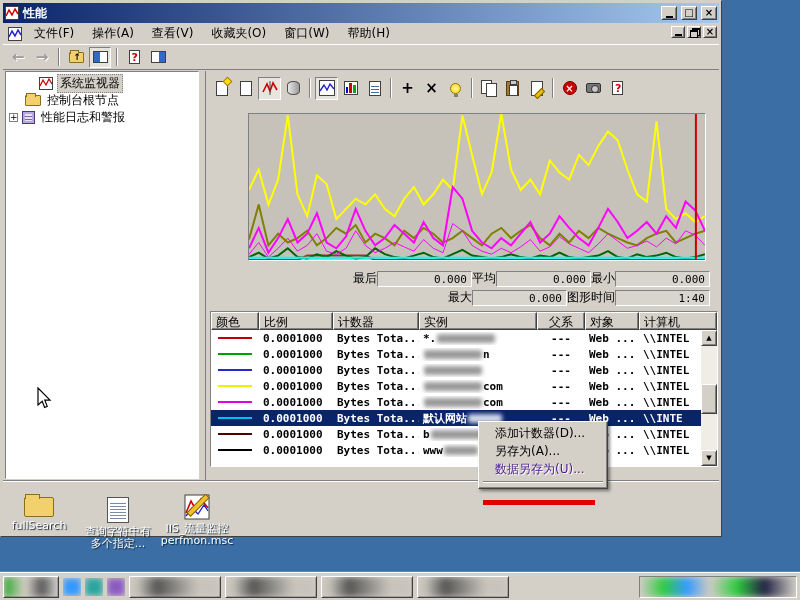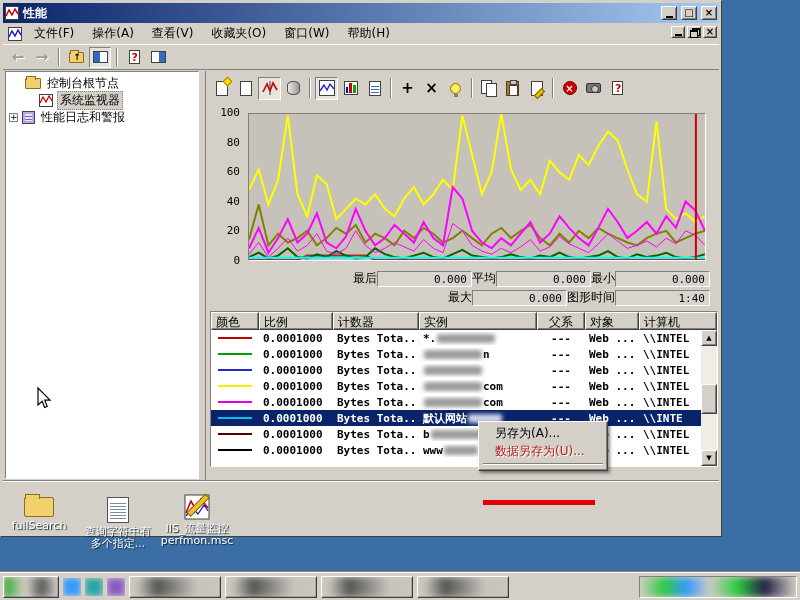--- a/index.html
+++ b/index.html
@@ -121,21 +121,21 @@
   .sb-thumb { position:absolute; left:0; top:54px; width:16px; height:30px; }
 
   #status-strip { position:absolute; left:2px; right:2px; top:479px; height:14px;
                   border-top:1px solid #808080; box-shadow:0 1px 0 #fff inset; }
 
   
   #ctx { position:absolute; left:478px; top:421px; width:130px; background:#D4D0C8;
          border:1px solid; border-color:#fff #404040 #404040 #fff; box-shadow:inset -1px -1px 0 #808080, 2px 2px 3px rgba(0,0,0,.45);
          padding:2px; z-index:20; }
   .ctx-item { height:18px; line-height:18px; padding-left:14px; font-size:12px; white-space:nowrap; }
-  .ctx-item.disabled { color:#b91c1c; text-shadow:1px 1px 0 #fff; }
+  .ctx-item.disabled { color:#4c1d95; text-shadow:1px 1px 0 #fff; }
   .ctx-sep { height:0; border-top:1px solid #808080; border-bottom:1px solid #fff; margin:3px 2px; }
   #annotation-underline { position:absolute; left:483px; top:500px; width:112px; height:5px; background:#E00000; z-index:21; }
 
   
   .dicon { position:absolute; width:78px; display:flex; flex-direction:column; align-items:center; gap:3px; color:#fff; text-align:center; }
   .dicon .lbl { font-size:11px; line-height:12px; text-shadow:1px 1px 1px #123; }
   .big-folder { width:30px; height:20px; background:#F2D06B; border:1px solid #8a6d1d; border-radius:2px; position:relative; }
   .big-folder::before { content:""; position:absolute; top:-4px; left:0; width:13px; height:4px; background:#F2D06B; border:1px solid #8a6d1d; border-bottom:none; }
   .big-doc { width:22px; height:26px; background:#fff; border:1px solid #555; position:relative; }
   .big-doc::before { content:""; position:absolute; inset:3px 2px; background:repeating-linear-gradient(#fff 0 2px,#7a8aa5 2px 3px); }
@@ -217,33 +217,33 @@
           <span class="q">?</span>
         </span>
       </span>
     <span class="nav-btn">
         <span class="win-split right"></span>
       </span>
   </div>
 
   <div id="tree-panel">
     <div class="tree-row">
-      <span class="tree-indent"></span>
-      <span class="folder16"></span>
-      <span class="tree-label">控制台根节点</span>
-    </div>
-    <div class="tree-row">
       <span class="tree-indent" style="margin-left:14px"></span>
       <svg width="14" height="13" viewBox="0 0 14 13">
           <rect x="0.5" y="0.5" width="13" height="12" fill="#fff" stroke="#404040"></rect>
           <polyline points="1,9 4,3 7,8 10,2 13,7" fill="none" stroke="#CC0000" stroke-width="1.3"></polyline>
         </svg>
       <span class="tree-label sel">系统监视器</span>
     </div>
     <div class="tree-row">
+      <span class="tree-indent"></span>
+      <span class="folder16"></span>
+      <span class="tree-label">控制台根节点</span>
+    </div>
+    <div class="tree-row">
       <span class="expander">+</span>
       <span class="logs-ic"></span>
       <span class="tree-label">性能日志和警报</span>
     </div>
   </div>
 
   <div id="right-panel">
 
     <div class="ptoolbar">
       <span class="pt-btn">
@@ -308,28 +308,20 @@
           <span class="icn-cam"></span>
         </span>
       <span class="pt-btn">
           <span class="page-ic">
             <span class="q">?</span>
           </span>
         </span>
     </div>
 
     <div class="chart-area">
-      <div class="ylabels">
-        <span style="top:-7px">100</span>
-        <span style="top:23px">80</span>
-        <span style="top:52px">60</span>
-        <span style="top:82px">40</span>
-        <span style="top:111px">20</span>
-        <span style="top:141px">0</span>
-      </div>
       <div id="plot">
         <svg id="chart-svg" width="456" height="146" viewBox="0 0 456 146" preserveAspectRatio="none">
             <polyline points="0.0,146.0 9.7,146.0 19.4,146.0 29.1,146.0 38.8,146.0 48.5,146.0 58.2,141.6 67.9,141.6 77.6,141.6 87.3,141.6 97.0,141.6 106.7,141.6 116.4,141.6 126.1,146.0 135.8,146.0 145.5,146.0 155.2,146.0 164.9,146.0 174.6,146.0 184.3,146.0 194.0,146.0 203.7,146.0 213.4,146.0 223.1,146.0 232.9,146.0 242.6,146.0 252.3,146.0 262.0,146.0 271.7,146.0 281.4,146.0 291.1,146.0 300.8,146.0 310.5,146.0 320.2,146.0 329.9,146.0 339.6,146.0 349.3,146.0 359.0,146.0 368.7,146.0 378.4,146.0 388.1,146.0 397.8,146.0 407.5,146.0 417.2,146.0 426.9,146.0 436.6,146.0 446.3,146.0 456.0,146.0" fill="none" stroke="#A03020" stroke-width="2"></polyline>
             <polyline points="0.0,143.1 9.7,138.7 19.4,144.5 29.1,141.6 38.8,134.3 48.5,143.1 58.2,144.5 67.9,140.2 77.6,143.1 87.3,137.2 97.0,141.6 106.7,144.5 116.4,143.1 126.1,134.3 135.8,140.2 145.5,143.1 155.2,144.5 164.9,141.6 174.6,138.7 184.3,143.1 194.0,144.5 203.7,140.2 213.4,135.8 223.1,141.6 232.9,143.1 242.6,144.5 252.3,143.1 262.0,140.2 271.7,143.1 281.4,144.5 291.1,141.6 300.8,143.1 310.5,138.7 320.2,143.1 329.9,144.5 339.6,143.1 349.3,141.6 359.0,137.2 368.7,143.1 378.4,144.5 388.1,140.2 397.8,143.1 407.5,141.6 417.2,138.7 426.9,143.1 436.6,144.5 446.3,143.1 456.0,140.2" fill="none" stroke="#006400" stroke-width="2"></polyline>
             <polyline points="0.0,125.6 9.7,90.5 19.4,131.4 29.1,119.7 38.8,128.5 48.5,124.1 58.2,116.8 67.9,131.4 77.6,124.1 87.3,113.9 97.0,119.7 106.7,111.0 116.4,128.5 126.1,119.7 135.8,124.1 145.5,131.4 155.2,116.8 164.9,124.1 174.6,113.9 184.3,119.7 194.0,128.5 203.7,124.1 213.4,116.8 223.1,124.1 232.9,131.4 242.6,119.7 252.3,113.9 262.0,124.1 271.7,116.8 281.4,111.0 291.1,124.1 300.8,131.4 310.5,119.7 320.2,128.5 329.9,116.8 339.6,124.1 349.3,113.9 359.0,119.7 368.7,124.1 378.4,128.5 388.1,131.4 397.8,124.1 407.5,119.7 417.2,116.8 426.9,128.5 436.6,124.1 446.3,119.7 456.0,116.8" fill="none" stroke="#808000" stroke-width="2"></polyline>
             <polyline points="0.0,140.2 9.7,128.5 19.4,143.1 29.1,134.3 38.8,124.1 48.5,137.2 58.2,131.4 67.9,119.7 77.6,137.2 87.3,140.2 97.0,134.3 106.7,116.8 116.4,131.4 126.1,138.7 135.8,134.3 145.5,128.5 155.2,132.9 164.9,137.2 174.6,125.6 184.3,134.3 194.0,138.7 203.7,109.5 213.4,116.8 223.1,131.4 232.9,137.2 242.6,140.2 252.3,134.3 262.0,138.7 271.7,132.9 281.4,125.6 291.1,137.2 300.8,132.9 310.5,122.6 320.2,129.9 329.9,134.3 339.6,138.7 349.3,129.9 359.0,119.7 368.7,127.0 378.4,134.3 388.1,131.4 397.8,127.0 407.5,132.9 417.2,124.1 426.9,129.9 436.6,116.8 446.3,121.2 456.0,131.4" fill="none" stroke="#FF00FF" stroke-width="1"></polyline>
             <polyline points="0.0,75.9 9.7,55.5 19.4,90.5 29.1,65.7 38.8,1.5 48.5,80.3 58.2,102.2 67.9,61.3 77.6,70.1 87.3,105.1 97.0,94.9 106.7,84.7 116.4,90.5 126.1,80.3 135.8,94.9 145.5,102.2 155.2,84.7 164.9,73.0 174.6,90.5 184.3,80.3 194.0,65.7 203.7,75.9 213.4,1.5 223.1,40.9 232.9,80.3 242.6,58.4 252.3,0.0 262.0,55.5 271.7,75.9 281.4,65.7 291.1,80.3 300.8,46.7 310.5,58.4 320.2,65.7 329.9,40.9 339.6,51.1 349.3,32.1 359.0,17.5 368.7,26.3 378.4,55.5 388.1,80.3 397.8,87.6 407.5,7.3 417.2,94.9 426.9,105.1 436.6,99.3 446.3,108.0 456.0,102.2" fill="none" stroke="#FFFF00" stroke-width="2"></polyline>
             <polyline points="0.0,134.3 9.7,113.9 19.4,138.7 29.1,124.1 38.8,105.1 48.5,128.5 58.2,119.7 67.9,99.3 77.6,128.5 87.3,134.3 97.0,122.6 106.7,94.9 116.4,116.8 126.1,131.4 135.8,124.1 145.5,111.0 155.2,119.7 164.9,128.5 174.6,108.0 184.3,124.1 194.0,131.4 203.7,73.0 213.4,84.7 223.1,116.8 232.9,128.5 242.6,134.3 252.3,124.1 262.0,131.4 271.7,119.7 281.4,108.0 291.1,128.5 300.8,119.7 310.5,102.2 320.2,113.9 329.9,124.1 339.6,131.4 349.3,113.9 359.0,94.9 368.7,108.0 378.4,124.1 388.1,116.8 397.8,108.0 407.5,119.7 417.2,102.2 426.9,113.9 436.6,87.6 446.3,96.4 456.0,116.8" fill="none" stroke="#FF00FF" stroke-width="2"></polyline>
             <polyline points="0.0,143.8 456.0,143.8" fill="none" stroke="#00FFFF" stroke-width="2"></polyline>
             <line x1="446.9" x2="446.9" y1="0" y2="146" stroke="#CC0000" stroke-width="2"></line>
@@ -477,20 +469,21 @@
   <svg width="26" height="26" viewBox="0 0 26 26">
     <rect x="1" y="1" width="24" height="24" fill="#fff" stroke="#404040"></rect>
     <polyline points="2,19 7,7 12,16 17,5 24,14" fill="none" stroke="#CC0000" stroke-width="1.6"></polyline>
     <polyline points="2,22 8,14 14,20 20,11 24,17" fill="none" stroke="#2222CC" stroke-width="1.3"></polyline>
     <rect x="10" y="-2" width="5" height="26" fill="#F0C030" stroke="#806000" transform="rotate(45 13 13)"></rect>
   </svg>
   <span class="lbl"><span>IIS_流量监控</span><br><span>perfmon.msc</span></span>
 </div>
 
 <div id="ctx">
+  <div class="ctx-item">添加计数器(D)...</div>
   <div class="ctx-item">另存为(A)...</div>
   <div class="ctx-item disabled">数据另存为(U)...</div>
   <div class="ctx-sep"></div>
 </div>
 <div id="annotation-underline" style="background: rgb(224, 0, 0);"></div>
 
 <svg id="cursor" width="22" height="28" viewBox="0 0 22 28">
   <polygon points="8,4 8,21 12.2,17.2 14.6,23.5 17.2,22.4 14.8,16.2 20,16.2" fill="#fff" stroke="#000" stroke-width="1.2"></polygon>
 </svg>
 

